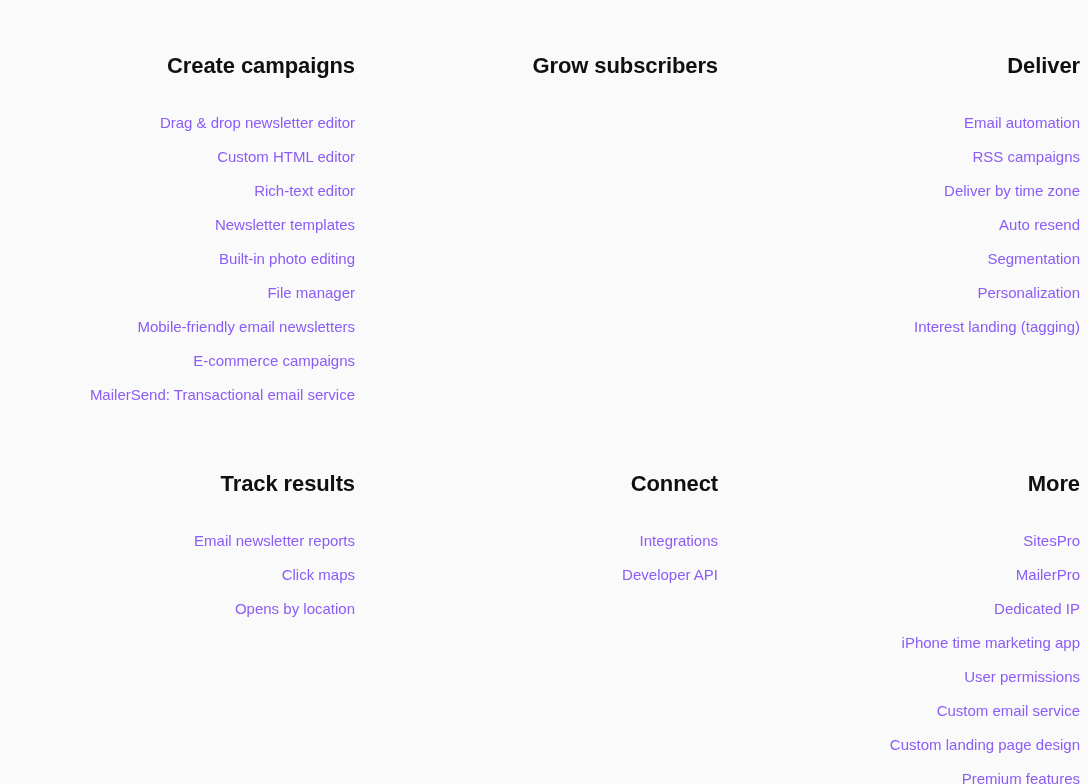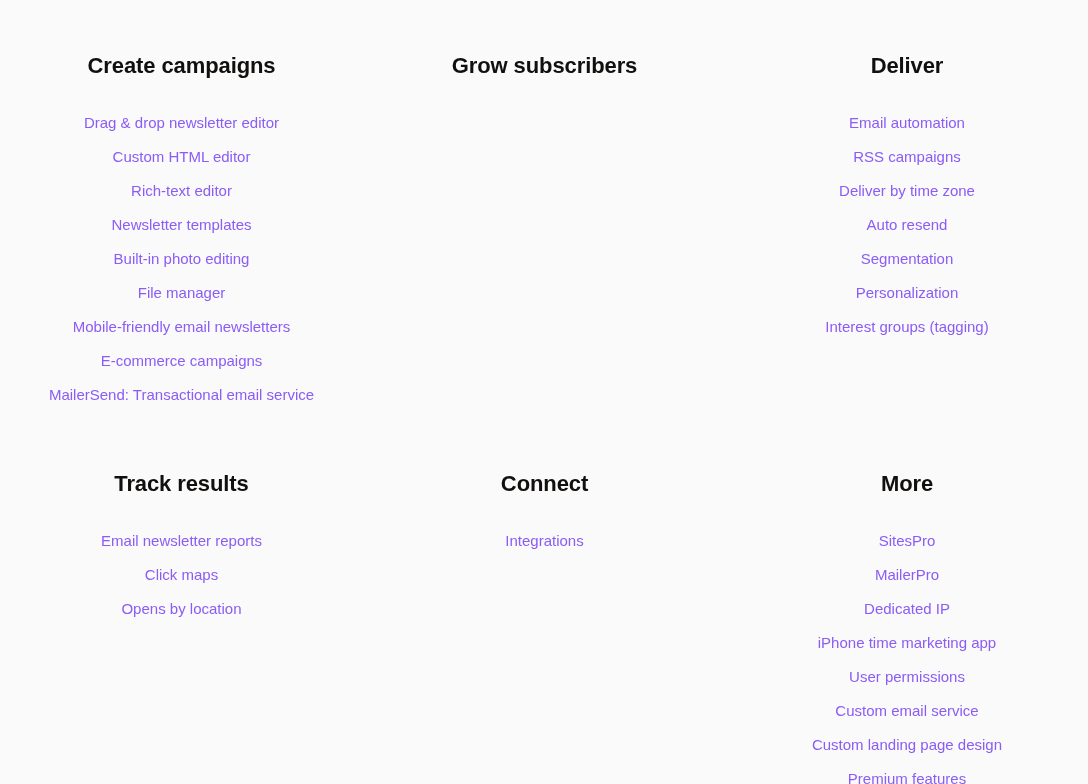--- a/index.html
+++ b/index.html
@@ -19,21 +19,21 @@
     width: 1088px;
     box-sizing: border-box;
     display: grid;
     grid-template-columns: 363px 363px 362px;
     grid-auto-rows: min-content;
     padding-top: 52px;
   }
 
   .feature-column {
     box-sizing: border-box;
-    text-align: center;
+    text-align: right;
     padding: 0 8px;
   }
 
   
   .feature-column.row-2 {
     padding-top: 58px;
   }
 
   .column-heading {
     font-size: 22px;
@@ -119,21 +119,21 @@
         <li>
           <a class="feature-link" href="#">Auto resend</a>
         </li>
         <li>
           <a class="feature-link" href="#">Segmentation</a>
         </li>
         <li>
           <a class="feature-link" href="#">Personalization</a>
         </li>
         <li>
-          <a class="feature-link" href="#">Interest groups (tagging)</a>
+          <a class="feature-link" href="#">Interest landing (tagging)</a>
         </li>
       </ul>
     </section>
     <section class="feature-column row-2">
       <h2 class="column-heading">Track results</h2>
       <ul class="column-links">
         <li>
           <a class="feature-link" href="#">Email newsletter reports</a>
         </li>
         <li>
@@ -142,20 +142,23 @@
         <li>
           <a class="feature-link" href="#">Opens by location</a>
         </li>
       </ul>
     </section>
     <section class="feature-column row-2">
       <h2 class="column-heading">Connect</h2>
       <ul class="column-links">
         <li>
           <a class="feature-link" href="#">Integrations</a>
+        </li>
+        <li>
+          <a class="feature-link" href="#">Developer API</a>
         </li>
       </ul>
     </section>
     <section class="feature-column row-2">
       <h2 class="column-heading">More</h2>
       <ul class="column-links">
         <li>
           <a class="feature-link" href="#">SitesPro</a>
         </li>
         <li>

